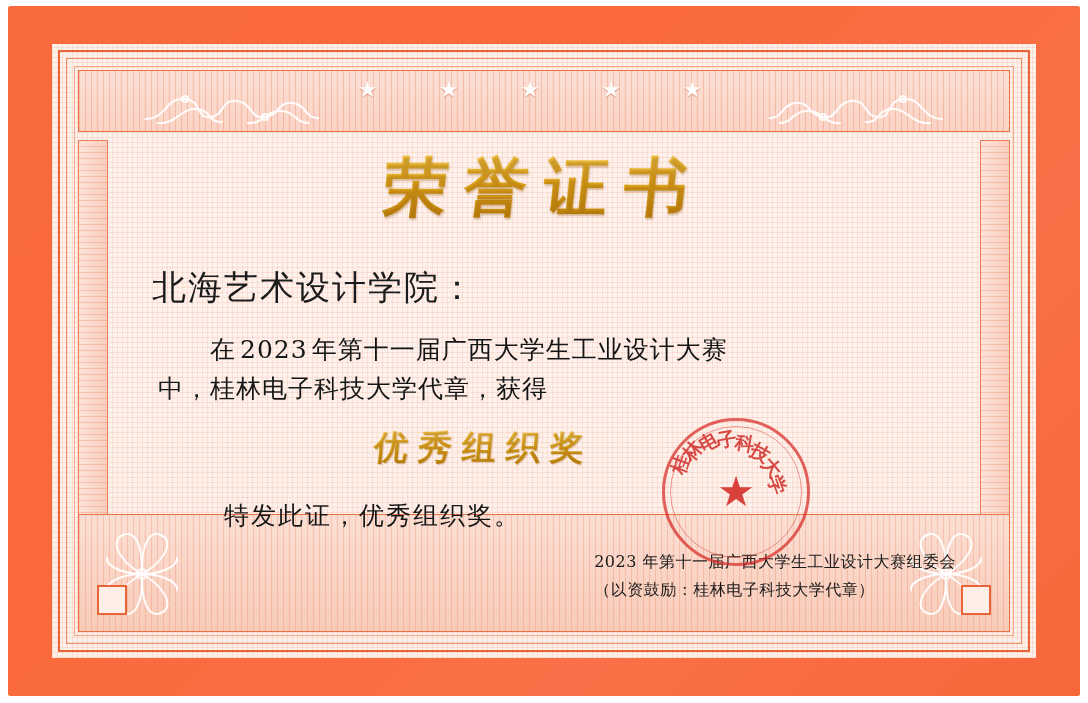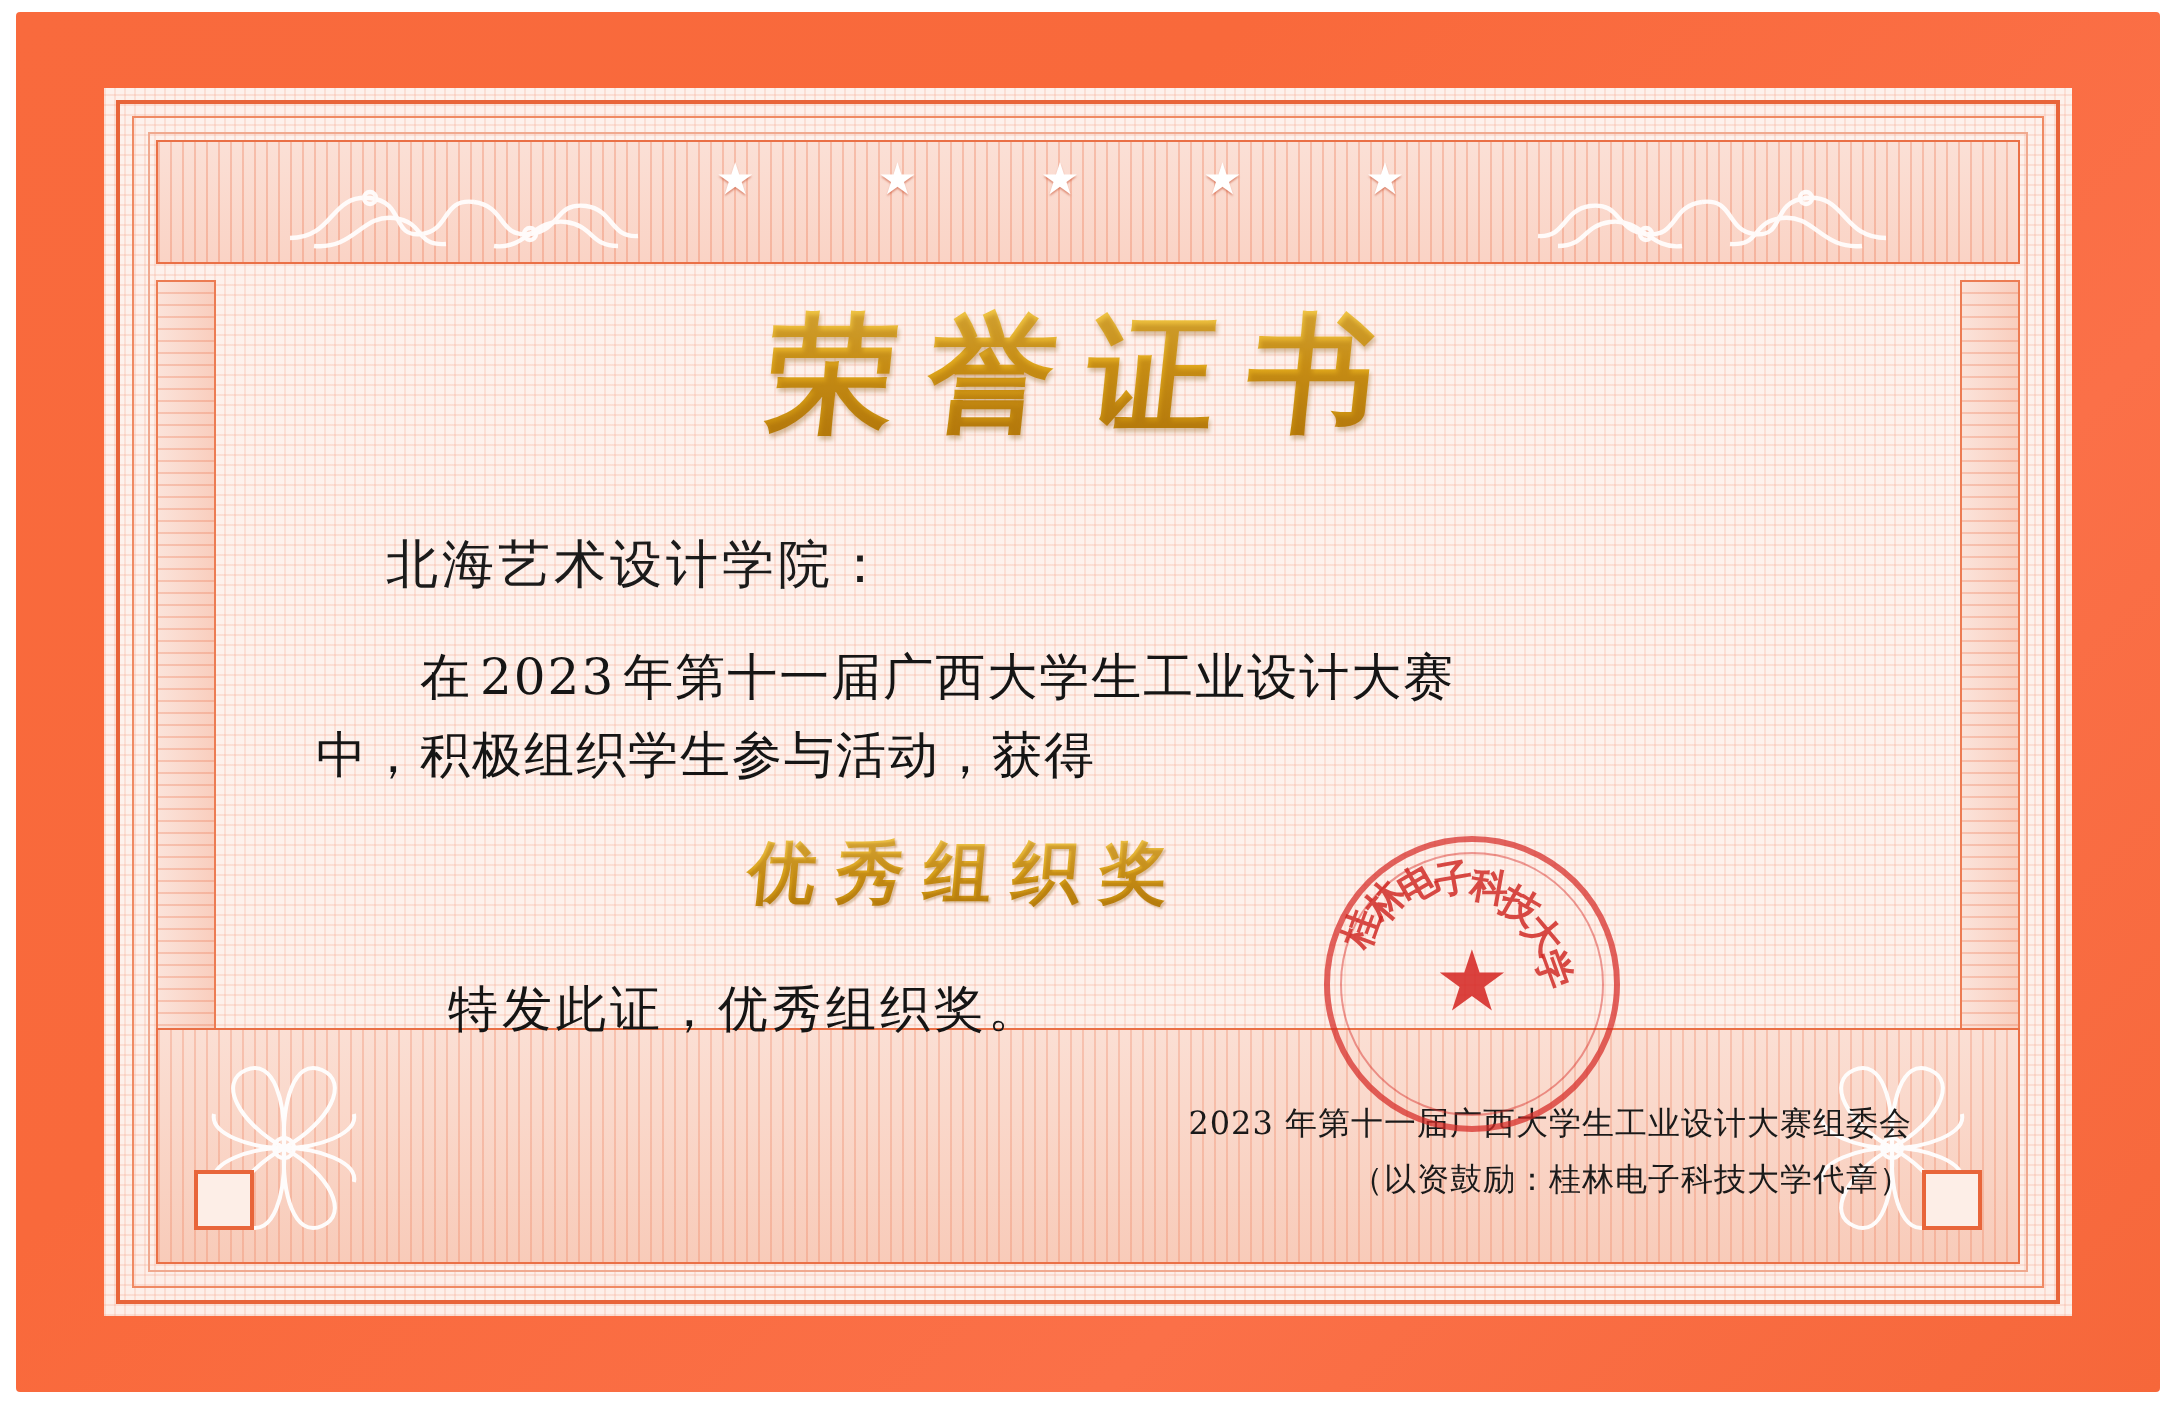--- a/index.html
+++ b/index.html
@@ -170,22 +170,22 @@
     background: linear-gradient(180deg, #f7d257 0%, #e0a81c 45%, #b97d07 100%);
     -webkit-background-clip: text;
     background-clip: text;
     -webkit-text-fill-color: transparent;
     text-shadow: 1px 2px 2px rgba(150,90,10,0.35);
     transform: skewX(-6deg);
   }
 
   .recipient {
     margin-top: 34px;
-    margin-left: 81px;
-    font-size: 26px;
+    margin-left: 40px;
+    font-size: 34px;
     color: #1b1b1b;
     letter-spacing: 2px;
     font-family: Liberation Sans, sans-serif;
   }
 
   .body-line {
     margin-top: 20px;
     margin-left: 46px;
     font-size: 25px;
     color: #151515;
@@ -223,21 +223,21 @@
     font-size: 25px;
     color: #151515;
     letter-spacing: 2px;
     font-family: "DejaVu Serif", serif;
   }
 
   .signature {
     position: absolute;
     right: 20px;
     bottom: -4px;
-    text-align: right;
+    text-align: left;
     font-size: 16px;
     color: #1a1a1a;
     line-height: 1.75;
     font-family: "DejaVu Serif", serif;
     letter-spacing: 0.5px;
   }
 
   
   .seal {
     position: absolute;
@@ -357,21 +357,21 @@
     </div>
 
     <div class="content">
 
       <div class="title">荣誉证书</div>
 
       <div class="recipient">北海艺术设计学院：</div>
 
       <div class="body-line">
         <span class="indent"></span><span>在</span><span class="year-num">2023</span><span>年第十一届广西大学生工业设计大赛</span>
-        <div>中，积极组织学生参与活动，获得</div>
+        <div>中，桂林电子科技大学代章，获得</div>
       </div>
 
       <div class="award">优秀组织奖</div>
 
       <div class="closing">特发此证，优秀组织奖。</div>
 
       <div class="signature">
         <div>2023 年第十一届广西大学生工业设计大赛组委会</div>
         <div>（以资鼓励：桂林电子科技大学代章）</div>
       </div>

